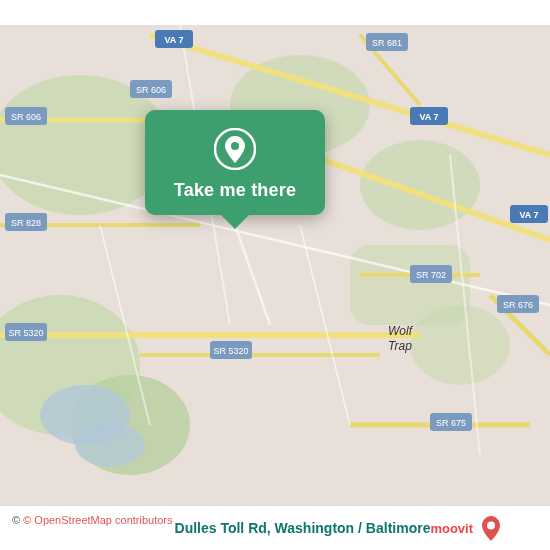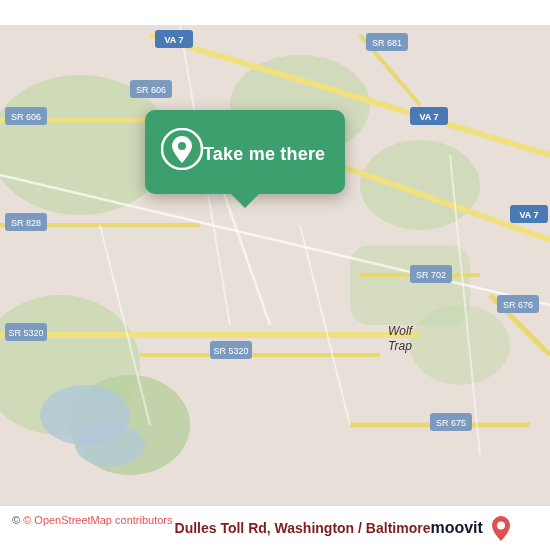--- a/index.html
+++ b/index.html
@@ -25,25 +25,25 @@
       position: absolute;
       top: 0;
       left: 0;
     }
 
     
     #popup-card {
       position: absolute;
       top: 110px;
       left: 145px;
-      width: 200px;
+      width: 180px;
       background: #3d9e6e;
       border-radius: 10px;
       display: flex;
-      flex-direction: row;
+      flex-direction: column;
       align-items: center;
       padding: 18px 16px 14px 16px;
       box-shadow: 0 4px 16px rgba(0,0,0,0.3);
       cursor: pointer;
       z-index: 10;
     }
 
     #popup-card::after {
       content: '';
       position: absolute;
@@ -97,33 +97,33 @@
 
     #location-row {
       display: flex;
       align-items: center;
       justify-content: space-between;
     }
 
     #location-text {
       font-size: 14px;
       font-weight: 600;
-      color: #7f1d1d;
+      color: #0f766e;
     }
 
     #moovit-logo {
       display: flex;
       align-items: center;
       gap: 4px;
     }
 
     #moovit-text {
-      font-size: 16px;
+      font-size: 13px;
       font-weight: 700;
-      color: #0f172a;
+      color: #ef4444;
     }
 
     #moovit-pin {
       width: 28px;
       height: 28px;
     }
   </style>
 </head>
 <body>
 

